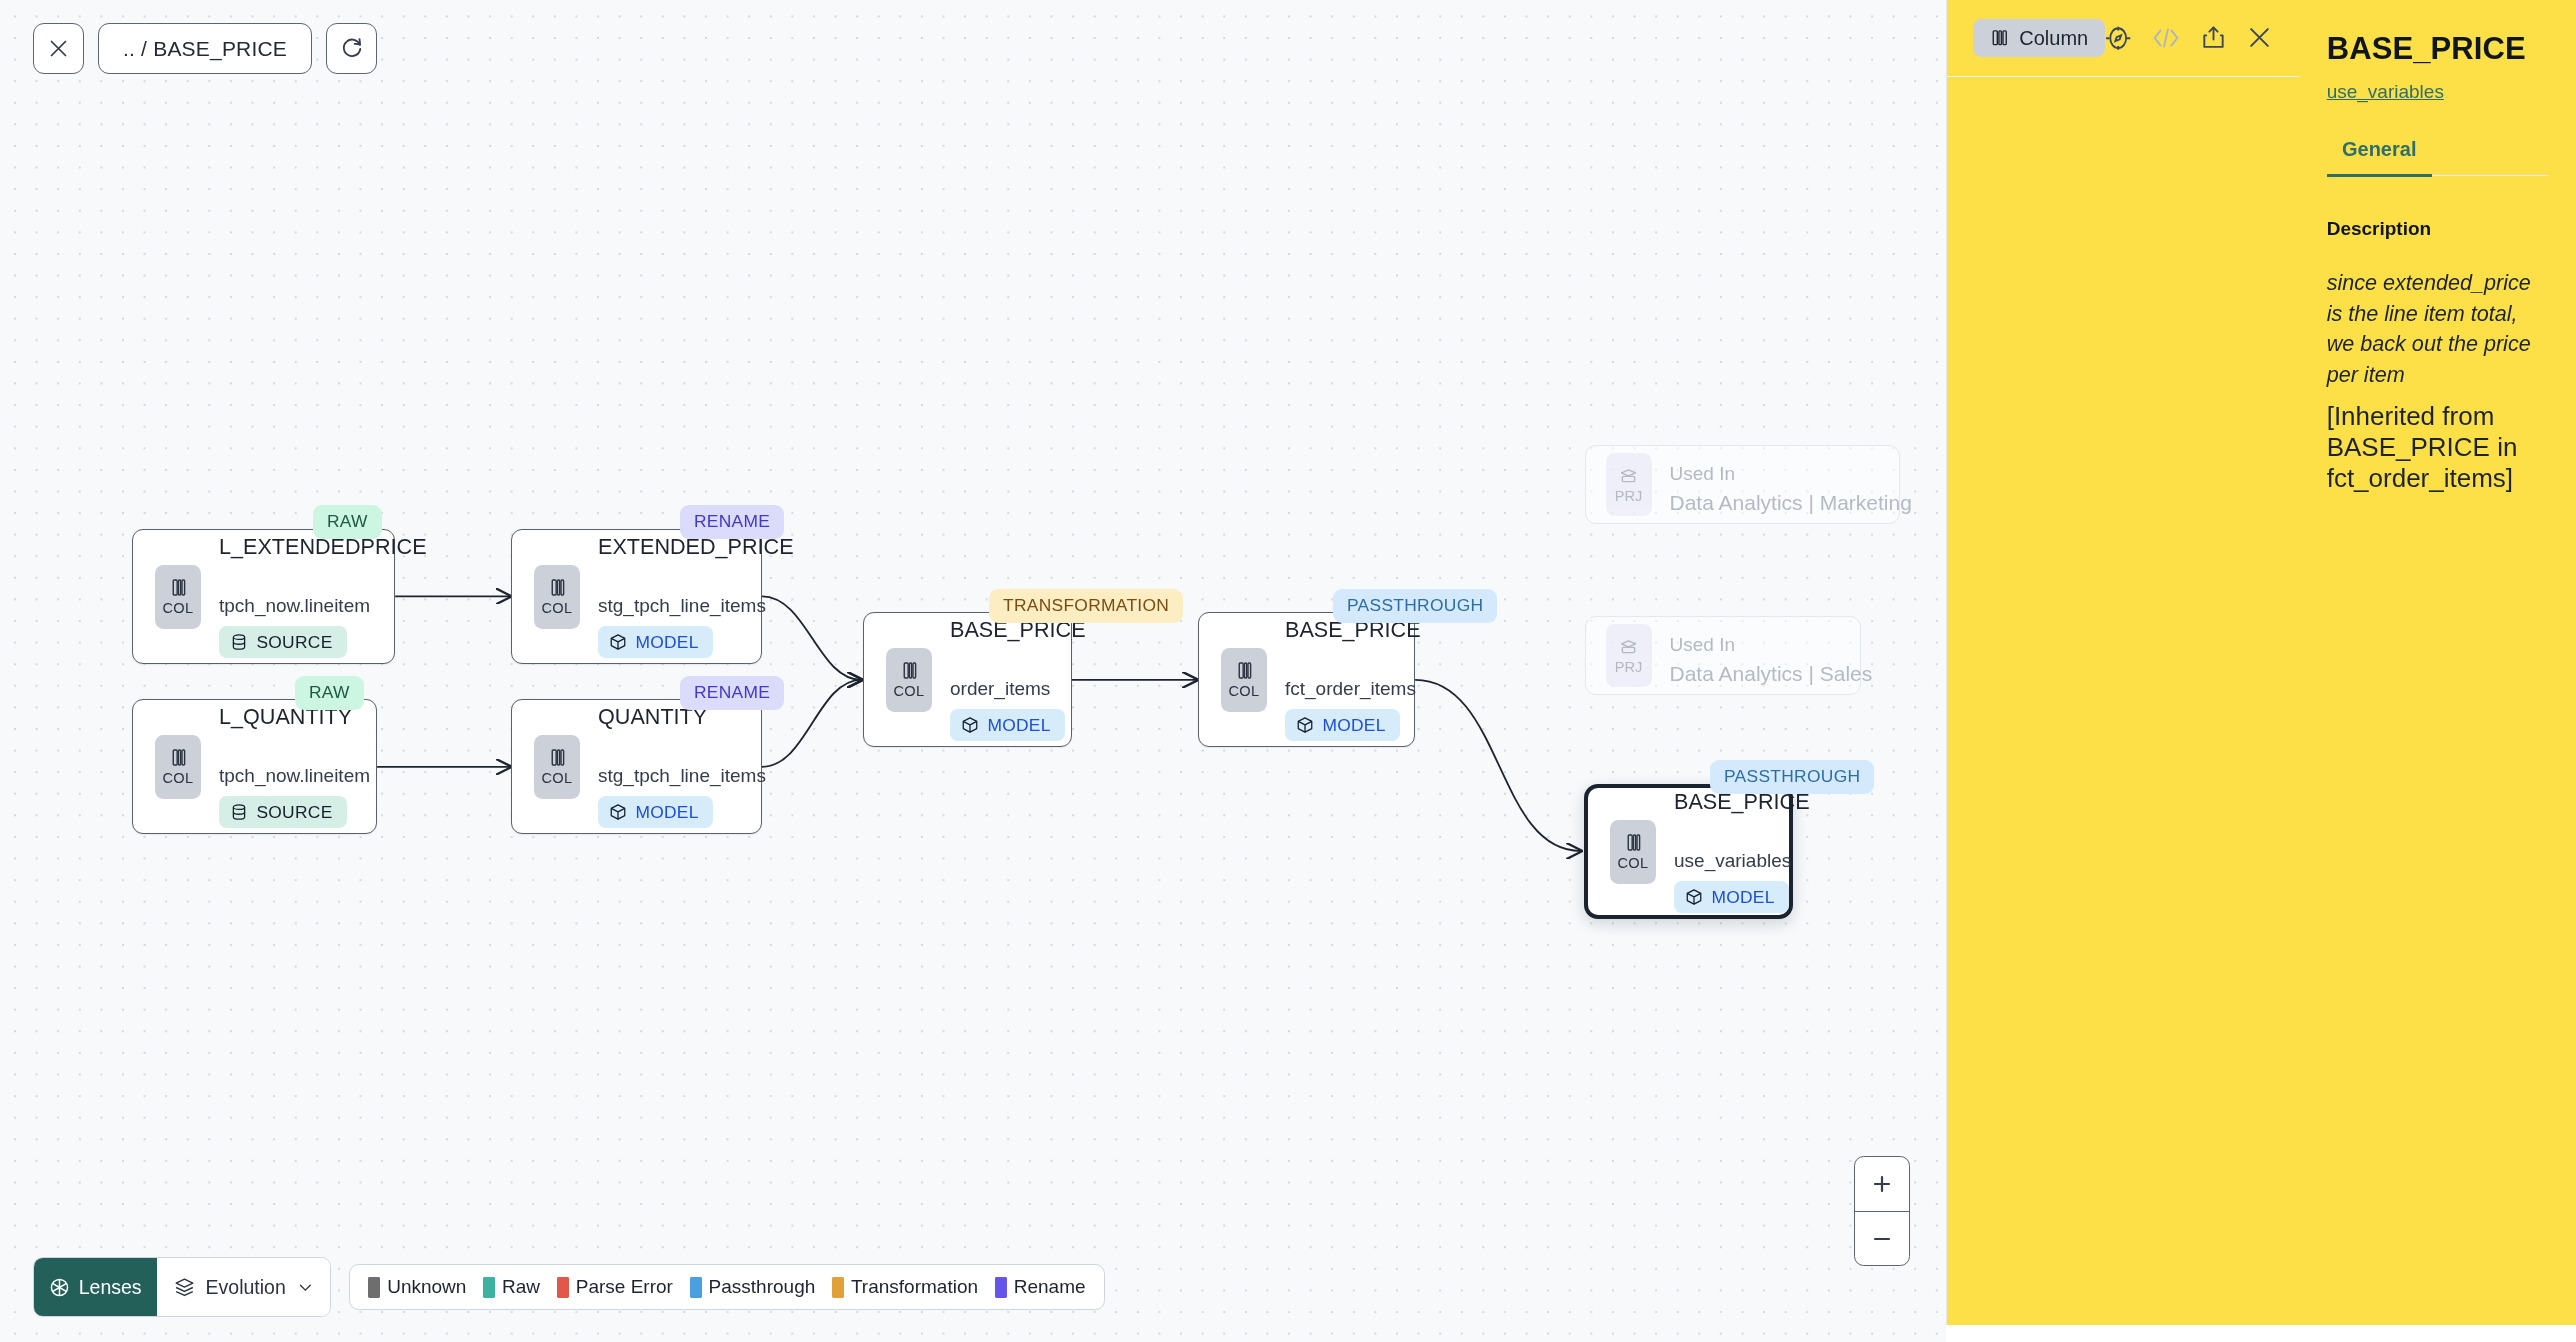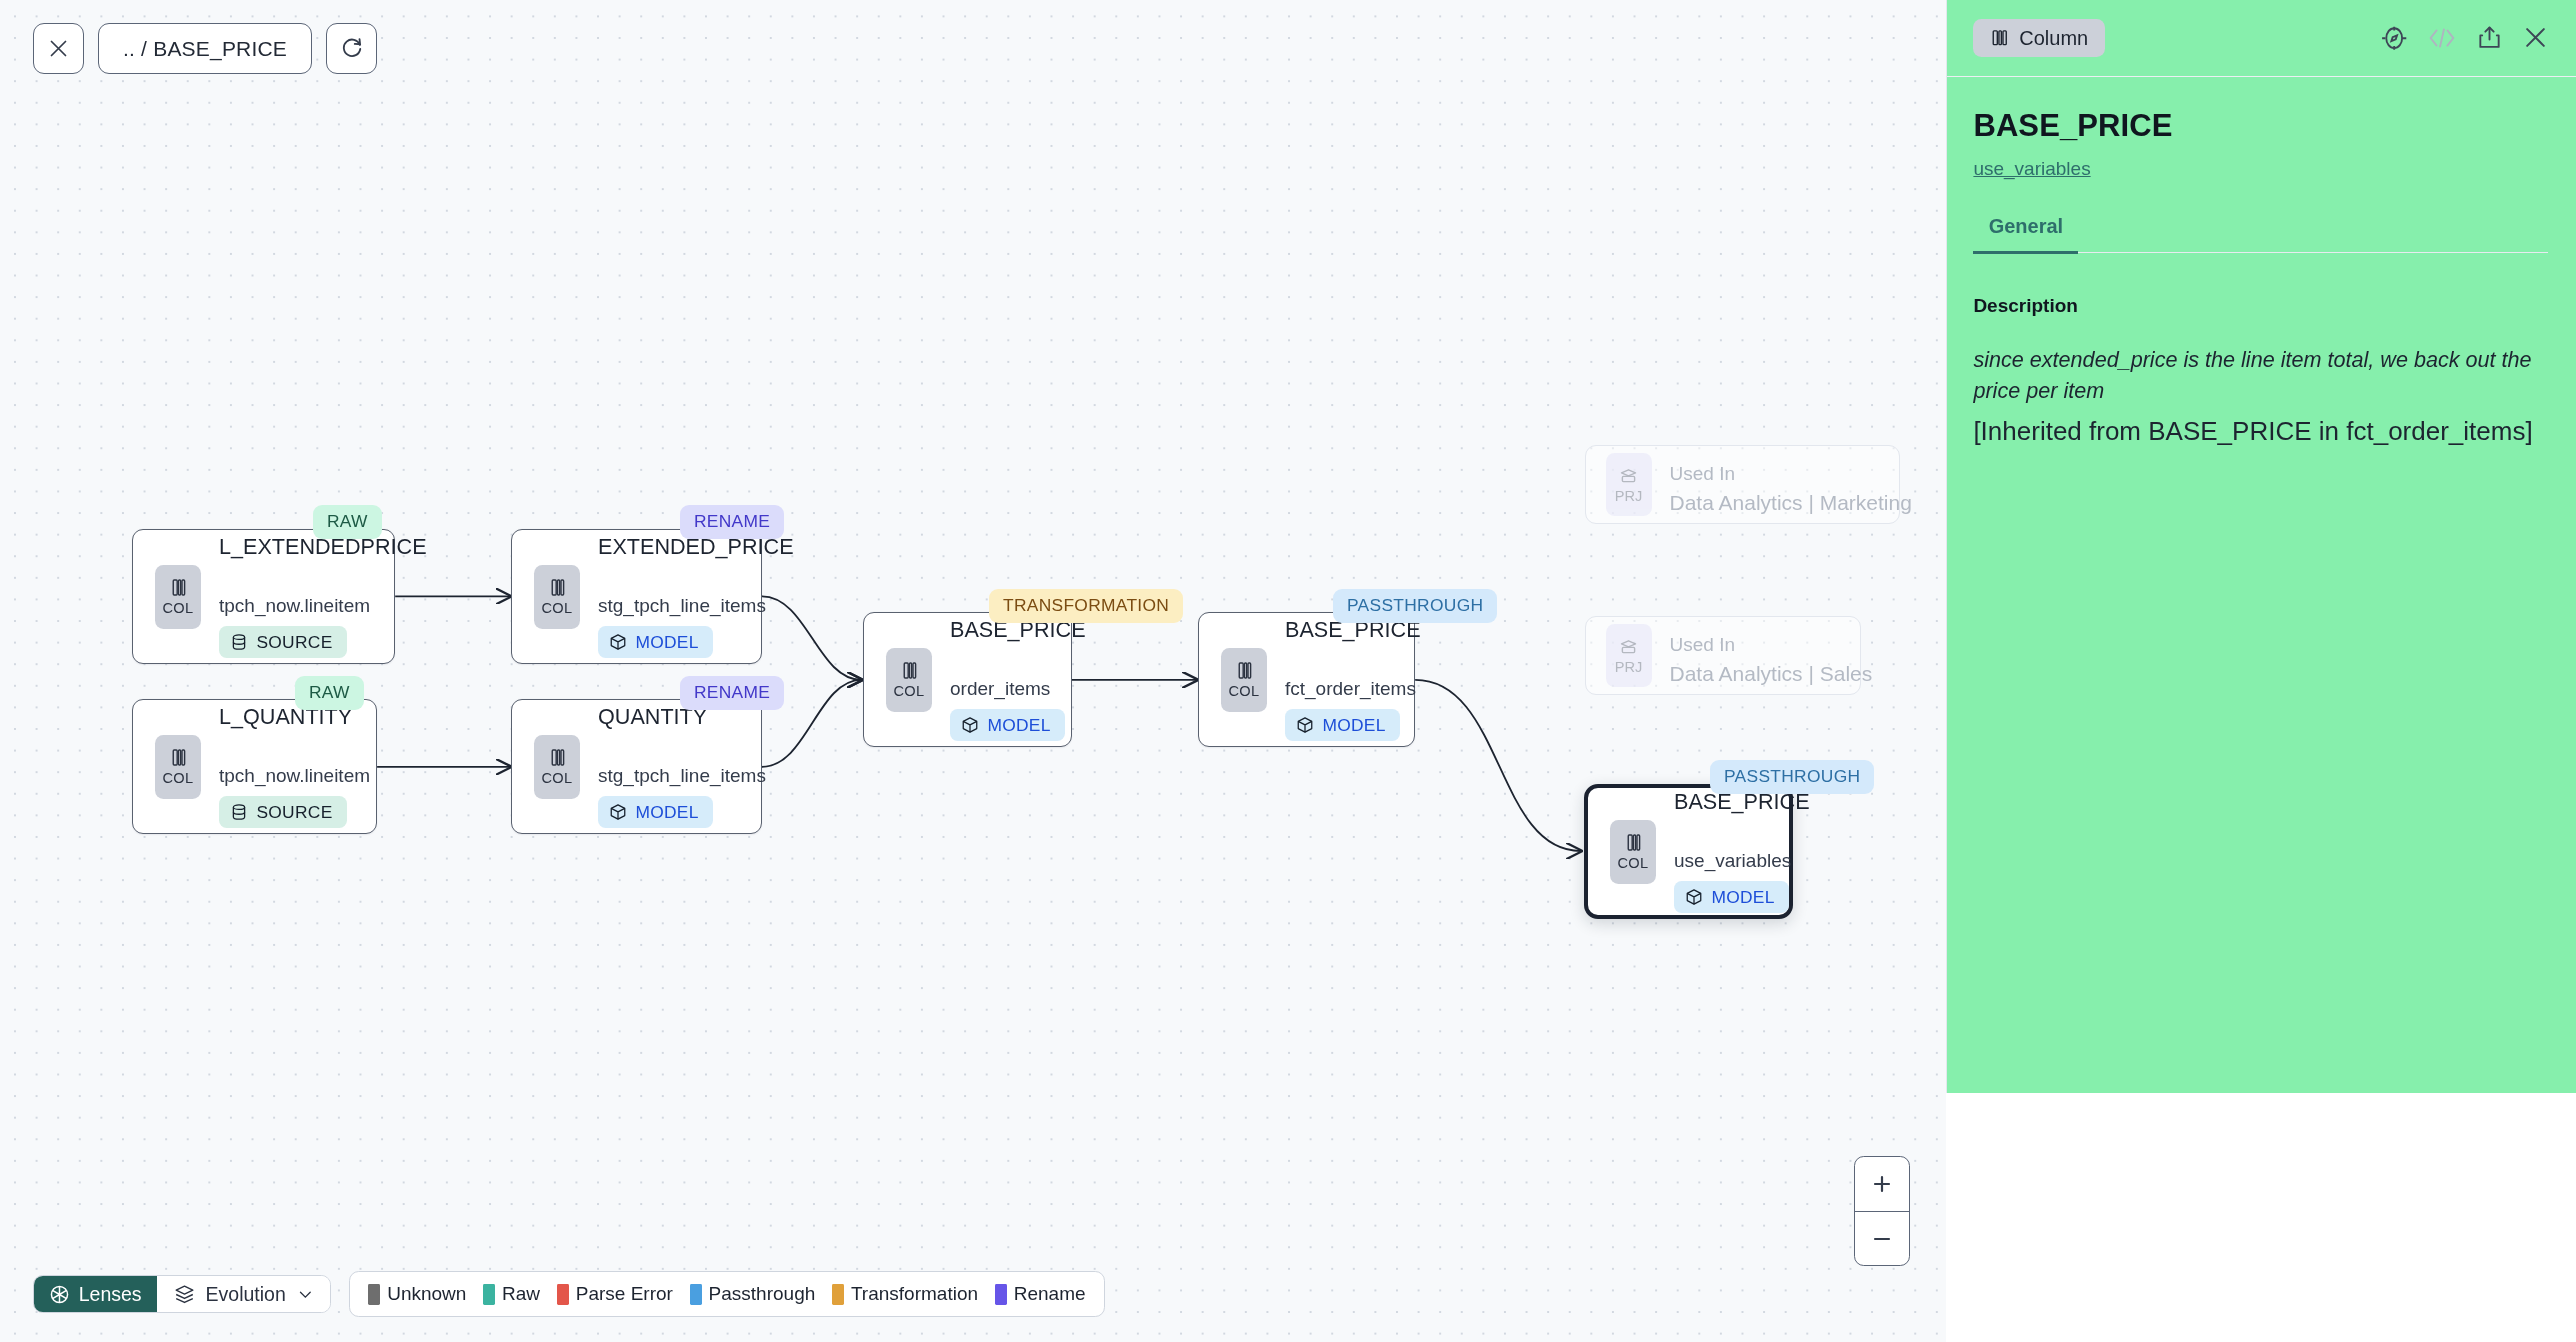--- a/index.html
+++ b/index.html
@@ -78,34 +78,34 @@
     display: flex; flex-direction: column; align-items: center; justify-content: center; gap: 2.8px; flex: 0 0 auto;
     opacity: .55;
   }
   .prj-icon .lbl { font-size: 14.6px; color: #7b818f; line-height: 1; }
   .faded-body { margin-left: 18px; display: flex; flex-direction: column; gap: 5.6px; }
   .faded-l1 { font-size: 19px; color: #b4bac4; white-space: nowrap; margin-top: 9px; }
   .faded-l2 { font-size: 21px; color: #b4bac4; white-space: nowrap; }
 
   
   .bottom { position: absolute; left: 33px; bottom: 26px; display: flex; align-items: center; gap: 18px; z-index: 40; }
-  .lens-group { display: flex; align-items: stretch; border: 1.4px solid #cfd5de; border-radius: 9.7px; overflow: hidden; height: 38px; background: #fff; }
+  .lens-group { display: flex; align-items: stretch; border: 1.4px solid #cfd5de; border-radius: 9.7px; overflow: hidden; height: 60px; background: #fff; }
   .lens-btn { background: #24605a; color: #fff; display: flex; align-items: center; gap: 8.4px; padding: 0 15.3px; font-size: 19.5px; cursor: pointer; }
   .evo-btn { background: #fff; color: #2b3240; display: flex; align-items: center; gap: 11px; padding: 0 16.7px; font-size: 19.5px; cursor: pointer; }
   .legend { display: flex; align-items: center; gap: 16.7px; background: #fff; border: 1.4px solid #cfd5de; border-radius: 9.7px; height: 46px; padding: 0 18px; }
   .leg-item { display: flex; align-items: center; gap: 7px; font-size: 19px; color: #1d2430; white-space: nowrap; }
   .swatch { width: 12px; height: 21px; border-radius: 1.4px; flex: 0 0 auto; }
 
   
   .zoomctl { position: absolute; right: 36px; bottom: 77px; width: 56px; border: 1.5px solid #5b6577; border-radius: 9.7px; background: #fff; overflow: hidden; z-index: 40; }
   .zoomctl div { height: 54px; display: flex; align-items: center; justify-content: center; color: #343c4b; cursor: pointer; }
   .zoomctl div + div { border-top: 1.5px solid #5b6577; }
 
   
-  #panel { flex: 1 1 auto; height: 1093px; background: #86efac; border-left: 1.4px solid #e4e8ee; display: flex; flex-direction: column; }
+  #panel { flex: 1 1 auto; height: 1325px; background: #fde047; border-left: 1.4px solid #e4e8ee; display: flex; flex-direction: row; }
   .p-head { height: 77px; display: flex; align-items: center; padding: 0 28px 0 26.4px; border-bottom: 1.4px solid #eceff3; flex: 0 0 auto; }
   .chip { background: #ccd0d9; border-radius: 8.4px; display: flex; align-items: center; gap: 9.7px; padding: 7.7px 16.7px; font-size: 20px; color: #1d2430; cursor: pointer; }
   .p-head-icons { margin-left: auto; display: flex; align-items: center; gap: 21px; }
   .p-head-icons .ic { cursor: pointer; display: flex; }
   .p-body { padding: 31px 28px 0 26.4px; }
   .p-title { font-size: 31px; font-weight: bold; color: #10161f; letter-spacing: 0.1px; }
   .p-link { display: inline-block; margin-top: 14px; font-size: 19px; color: #2e6e6b; text-decoration: underline; cursor: pointer; }
   .tabs { margin-top: 35px; border-bottom: 1.4px solid #e8ebf0; display: flex; }
   .tab { font-size: 20px; font-weight: bold; color: #2e6e6b; padding: 0 15.3px 12.5px 15.3px; border-bottom: 3.5px solid #2e6e6b; margin-bottom: -1.4px; cursor: pointer; }
   .sec-label { margin-top: 42px; font-size: 19px; font-weight: bold; color: #10161f; }

